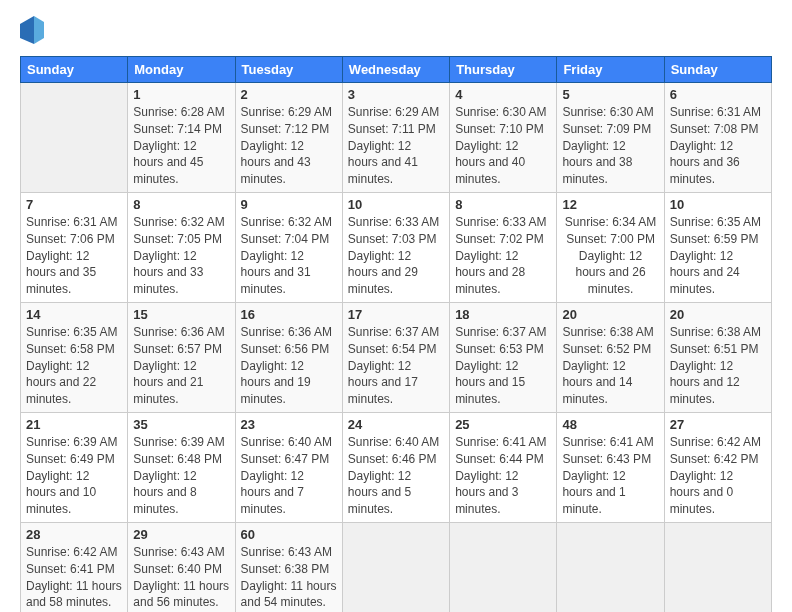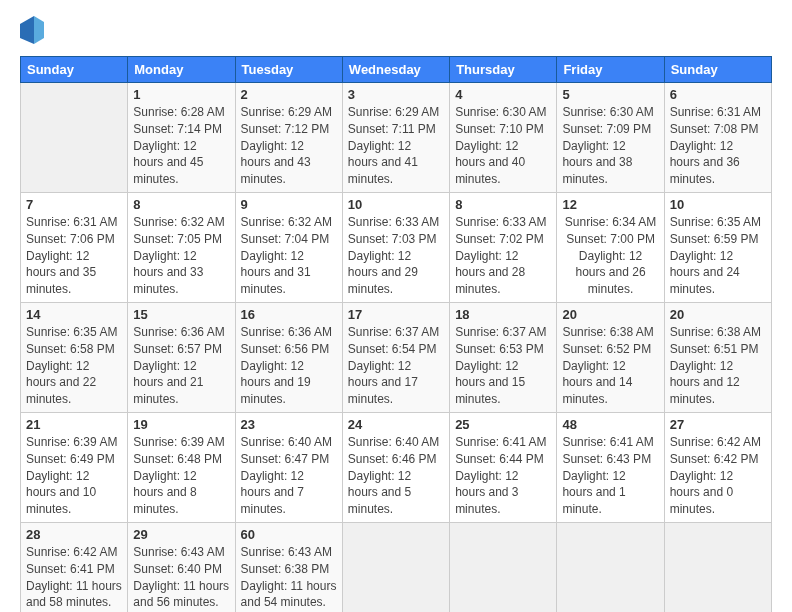--- a/index.html
+++ b/index.html
@@ -263,21 +263,21 @@
           </td>
         </tr>
         <tr>
           <td>
             <div class="day-num">21</div>
             <div class="day-info" style="white-space: pre-line;">Sunrise: 6:39 AM
 Sunset: 6:49 PM
 Daylight: 12 hours and 10 minutes.</div>
           </td>
           <td>
-            <div class="day-num">19</div>
+            <div class="day-num">35</div>
             <div class="day-info" style="white-space: pre-line;">Sunrise: 6:39 AM
 Sunset: 6:48 PM
 Daylight: 12 hours and 8 minutes.</div>
           </td>
           <td>
             <div class="day-num">23</div>
             <div class="day-info" style="white-space: pre-line;">Sunrise: 6:40 AM
 Sunset: 6:47 PM
 Daylight: 12 hours and 7 minutes.</div>
           </td>

